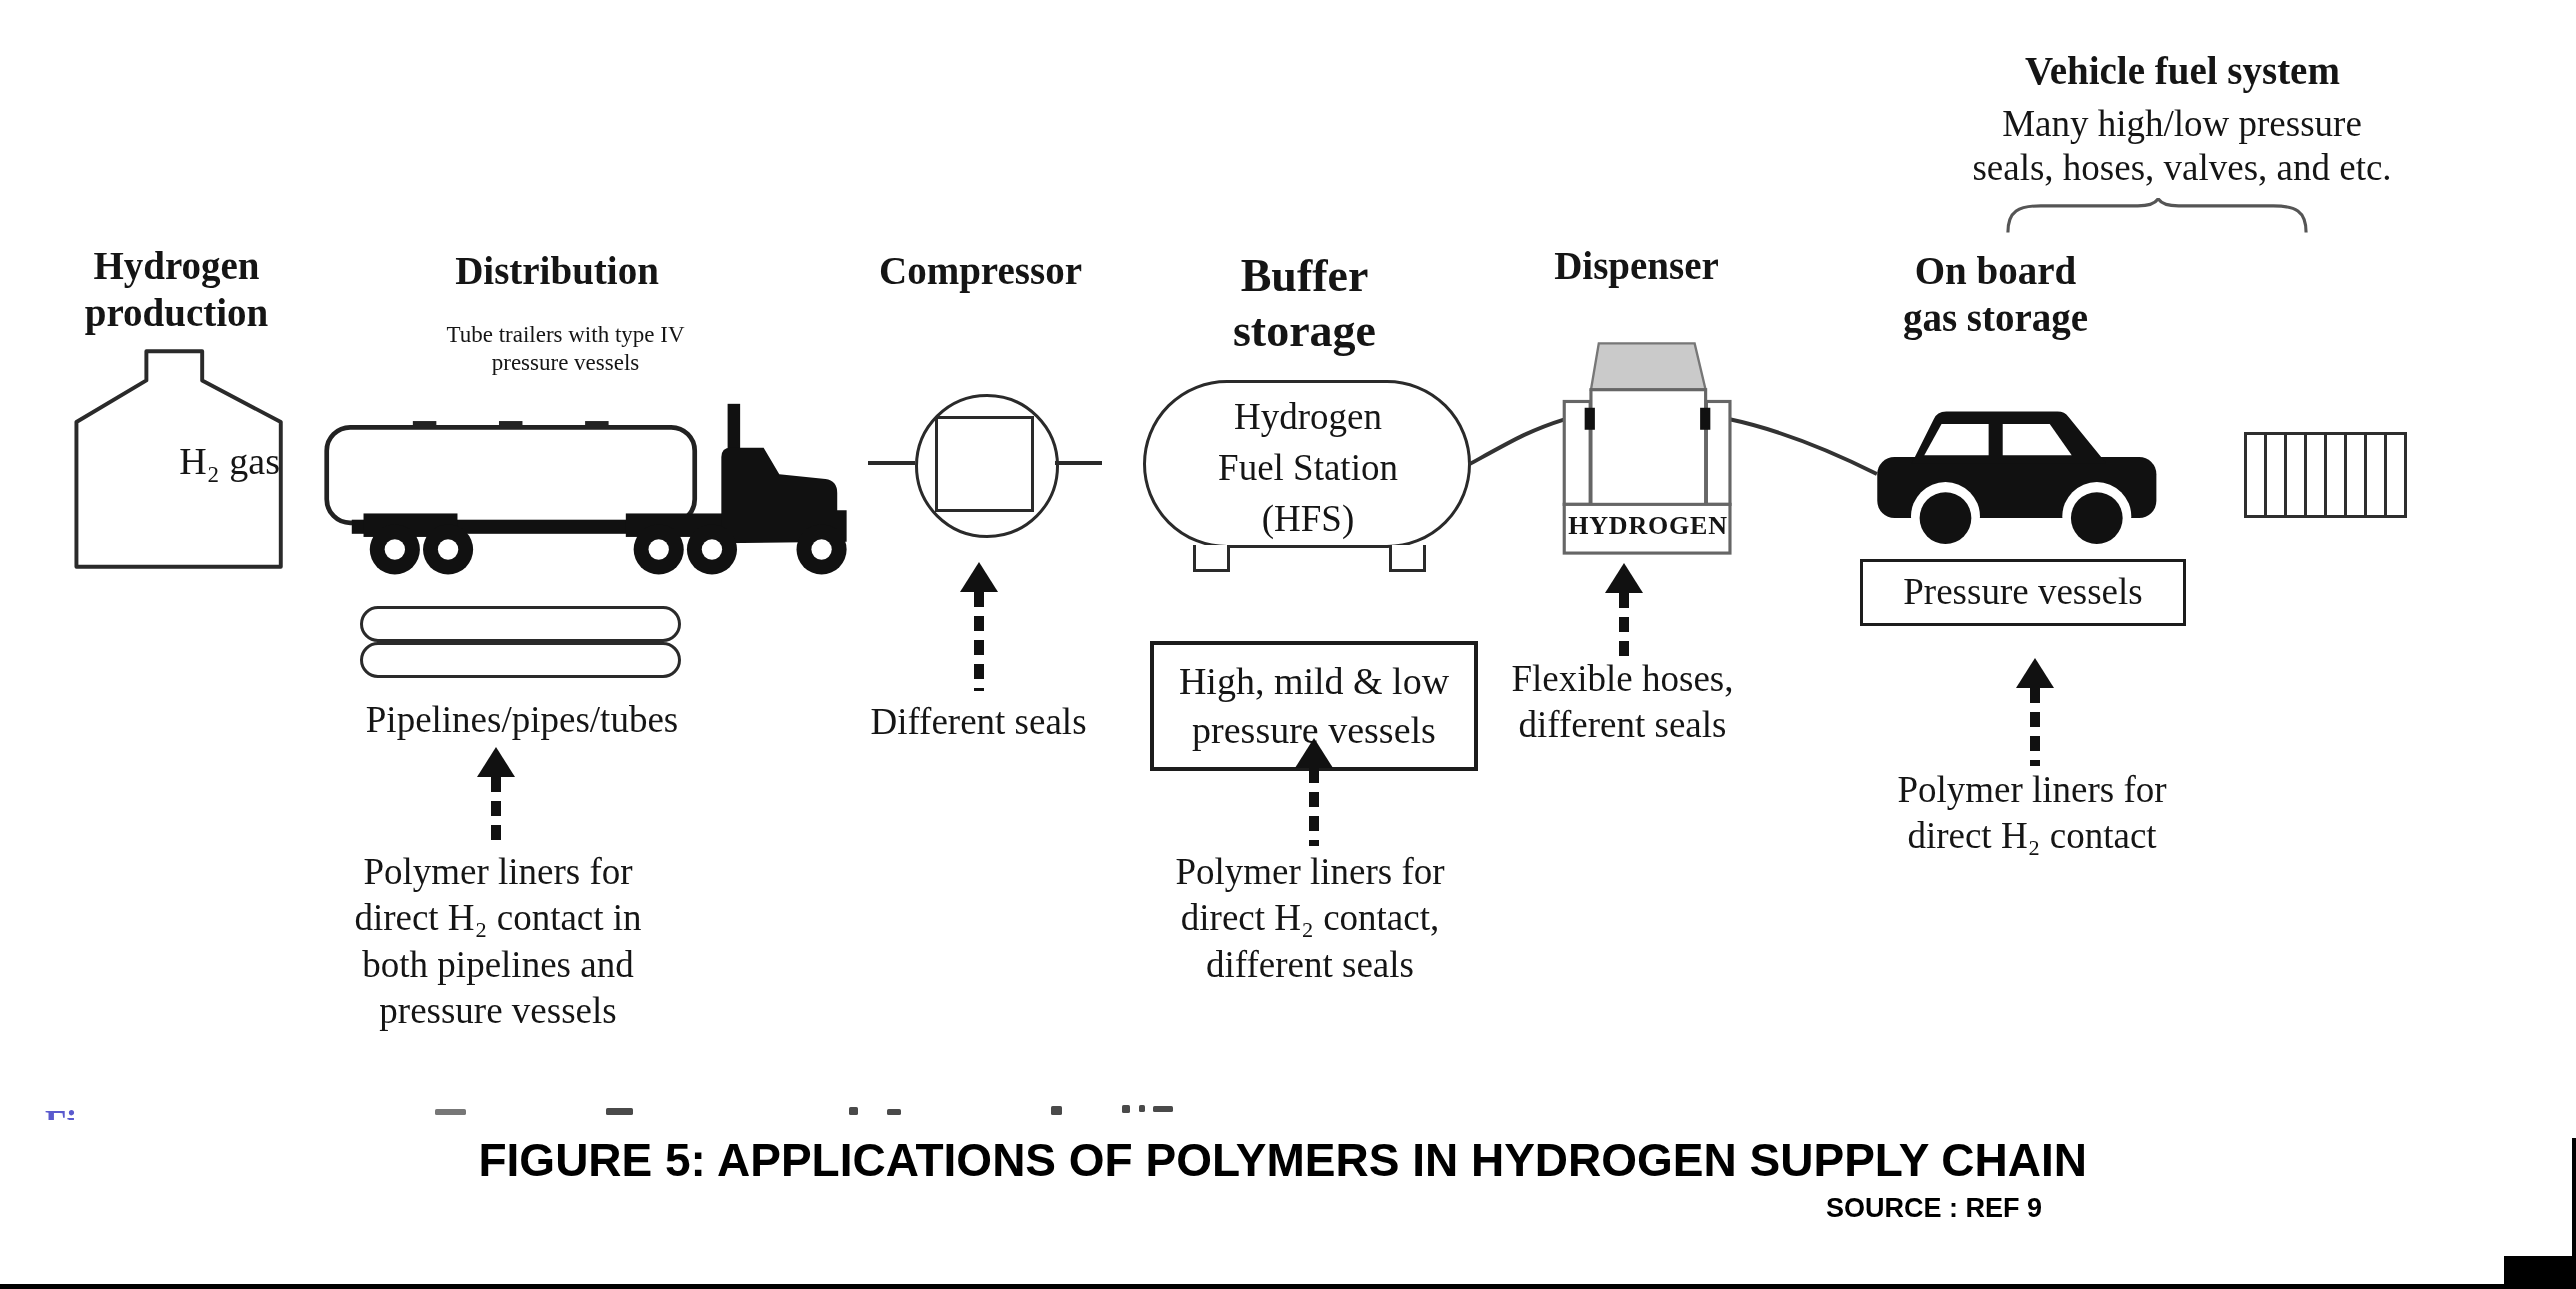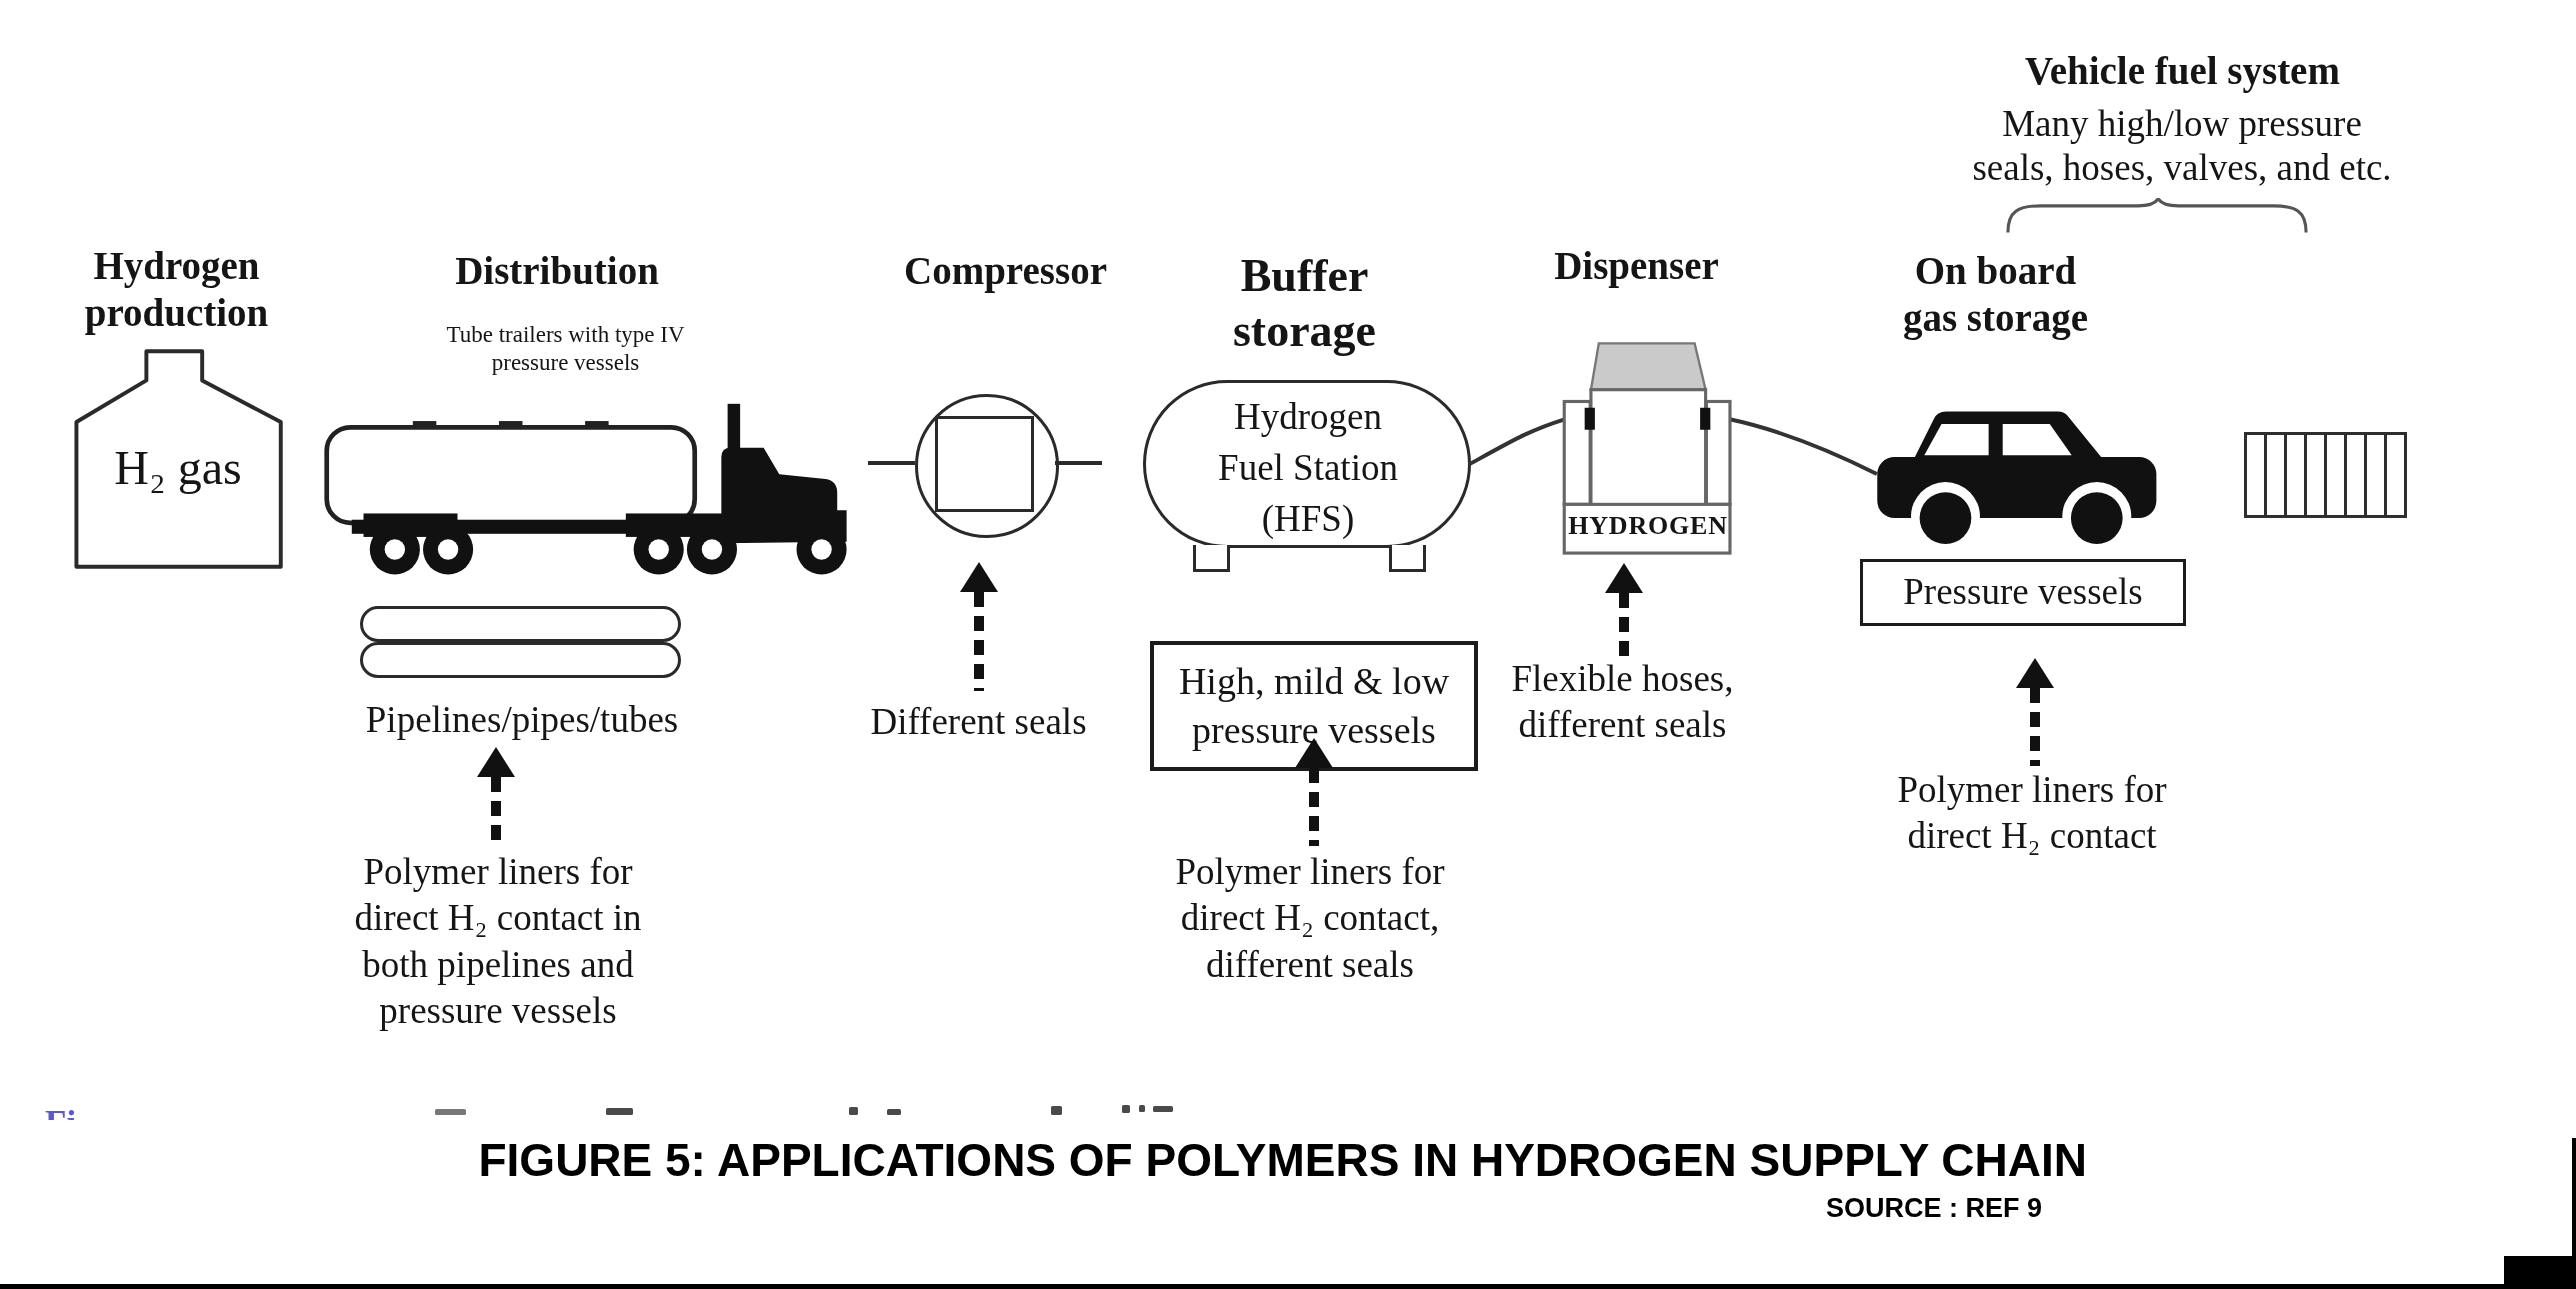--- a/index.html
+++ b/index.html
@@ -30,31 +30,31 @@
 seals, hoses, valves, and etc.</div>
   <svg class="abs" style="left:2006px;top:198px;" width="302" height="36" viewBox="0 0 385 46">
     <path d="M2,44 C2,16 16,10 44,10 L168,10 C182,10 190,7 194,1 C198,7 206,10 220,10 L341,10 C369,10 383,16 383,44" fill="none" stroke="#555" stroke-width="4"></path>
   </svg>
 
   <div class="t b" style="left:55px;top:243px;width:243px;font-size:39px;">Hydrogen
 production</div>
   <div class="t b" style="left:416px;top:248px;width:282px;font-size:39px;">Distribution</div>
   <div class="t" style="left:330px;top:321px;width:471px;font-size:23px;">Tube trailers with type IV
 pressure vessels</div>
-  <div class="t b" style="left:872px;top:248px;width:267px;font-size:39px;text-align:center;">Compressor</div>
+  <div class="t b" style="left:847px;top:248px;width:267px;font-size:39px;text-align:center;">Compressor</div>
   <div class="t b" style="left:1187px;top:248px;width:235px;font-size:46px;">Buffer
 storage</div>
   <div class="t b" style="left:1503px;top:243px;width:267px;font-size:39px;">Dispenser</div>
   <div class="t b" style="left:1878px;top:248px;width:235px;font-size:39px;">On board
 gas storage</div>
 
   <svg class="abs" style="left:67px;top:345px;" width="224" height="228" viewBox="0 0 285 290">
     <path d="M101,8 L172,8 L172,45 L272,98 L272,282 L12,282 L12,98 L101,45 Z" fill="#fff" stroke="#2a2a2a" stroke-width="5" stroke-linejoin="round"></path>
   </svg>
-  <div class="t" style="left:76px;top:439px;width:204px;font-size:48px;">H₂ gas</div>
+  <div class="t" style="left:76px;top:439px;width:204px;font-size:38px;text-align:right;">H₂ gas</div>
 
   <svg class="abs" style="left:320px;top:396px;" width="549" height="184" viewBox="0 0 700 235">
     <rect x="118" y="32" width="30" height="12" fill="#222"></rect>
     <rect x="228" y="32" width="30" height="12" fill="#222"></rect>
     <rect x="338" y="32" width="30" height="12" fill="#222"></rect>
     <rect x="8" y="40" width="470" height="122" rx="30" fill="#fff" stroke="#222" stroke-width="6"></rect>
     <rect x="40" y="158" width="590" height="18" fill="#111"></rect>
     <rect x="55" y="150" width="120" height="30" fill="#111"></rect>
     <rect x="390" y="150" width="200" height="30" fill="#111"></rect>
     <rect x="520" y="10" width="16" height="125" fill="#111"></rect>

